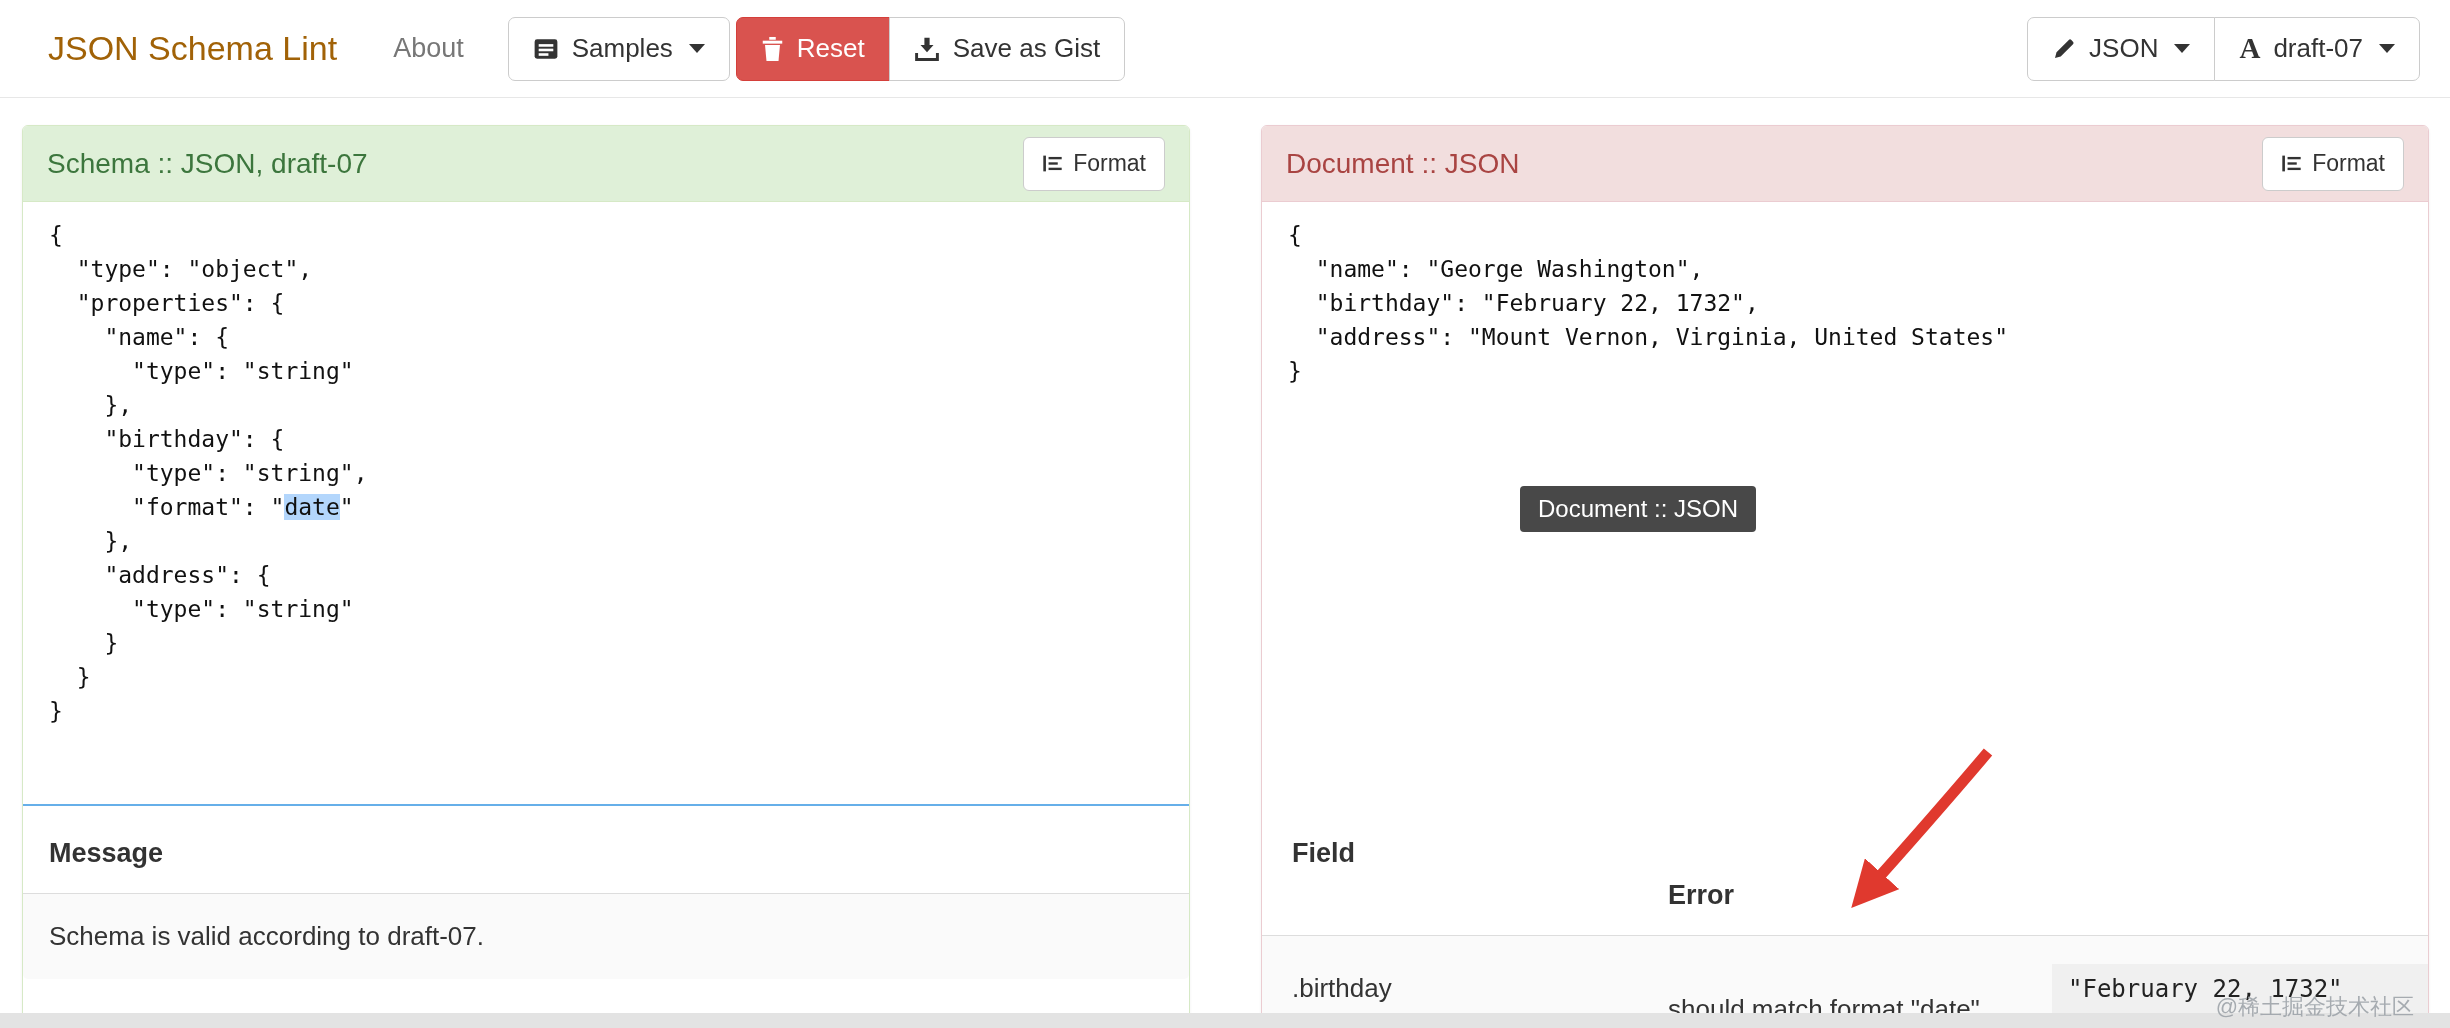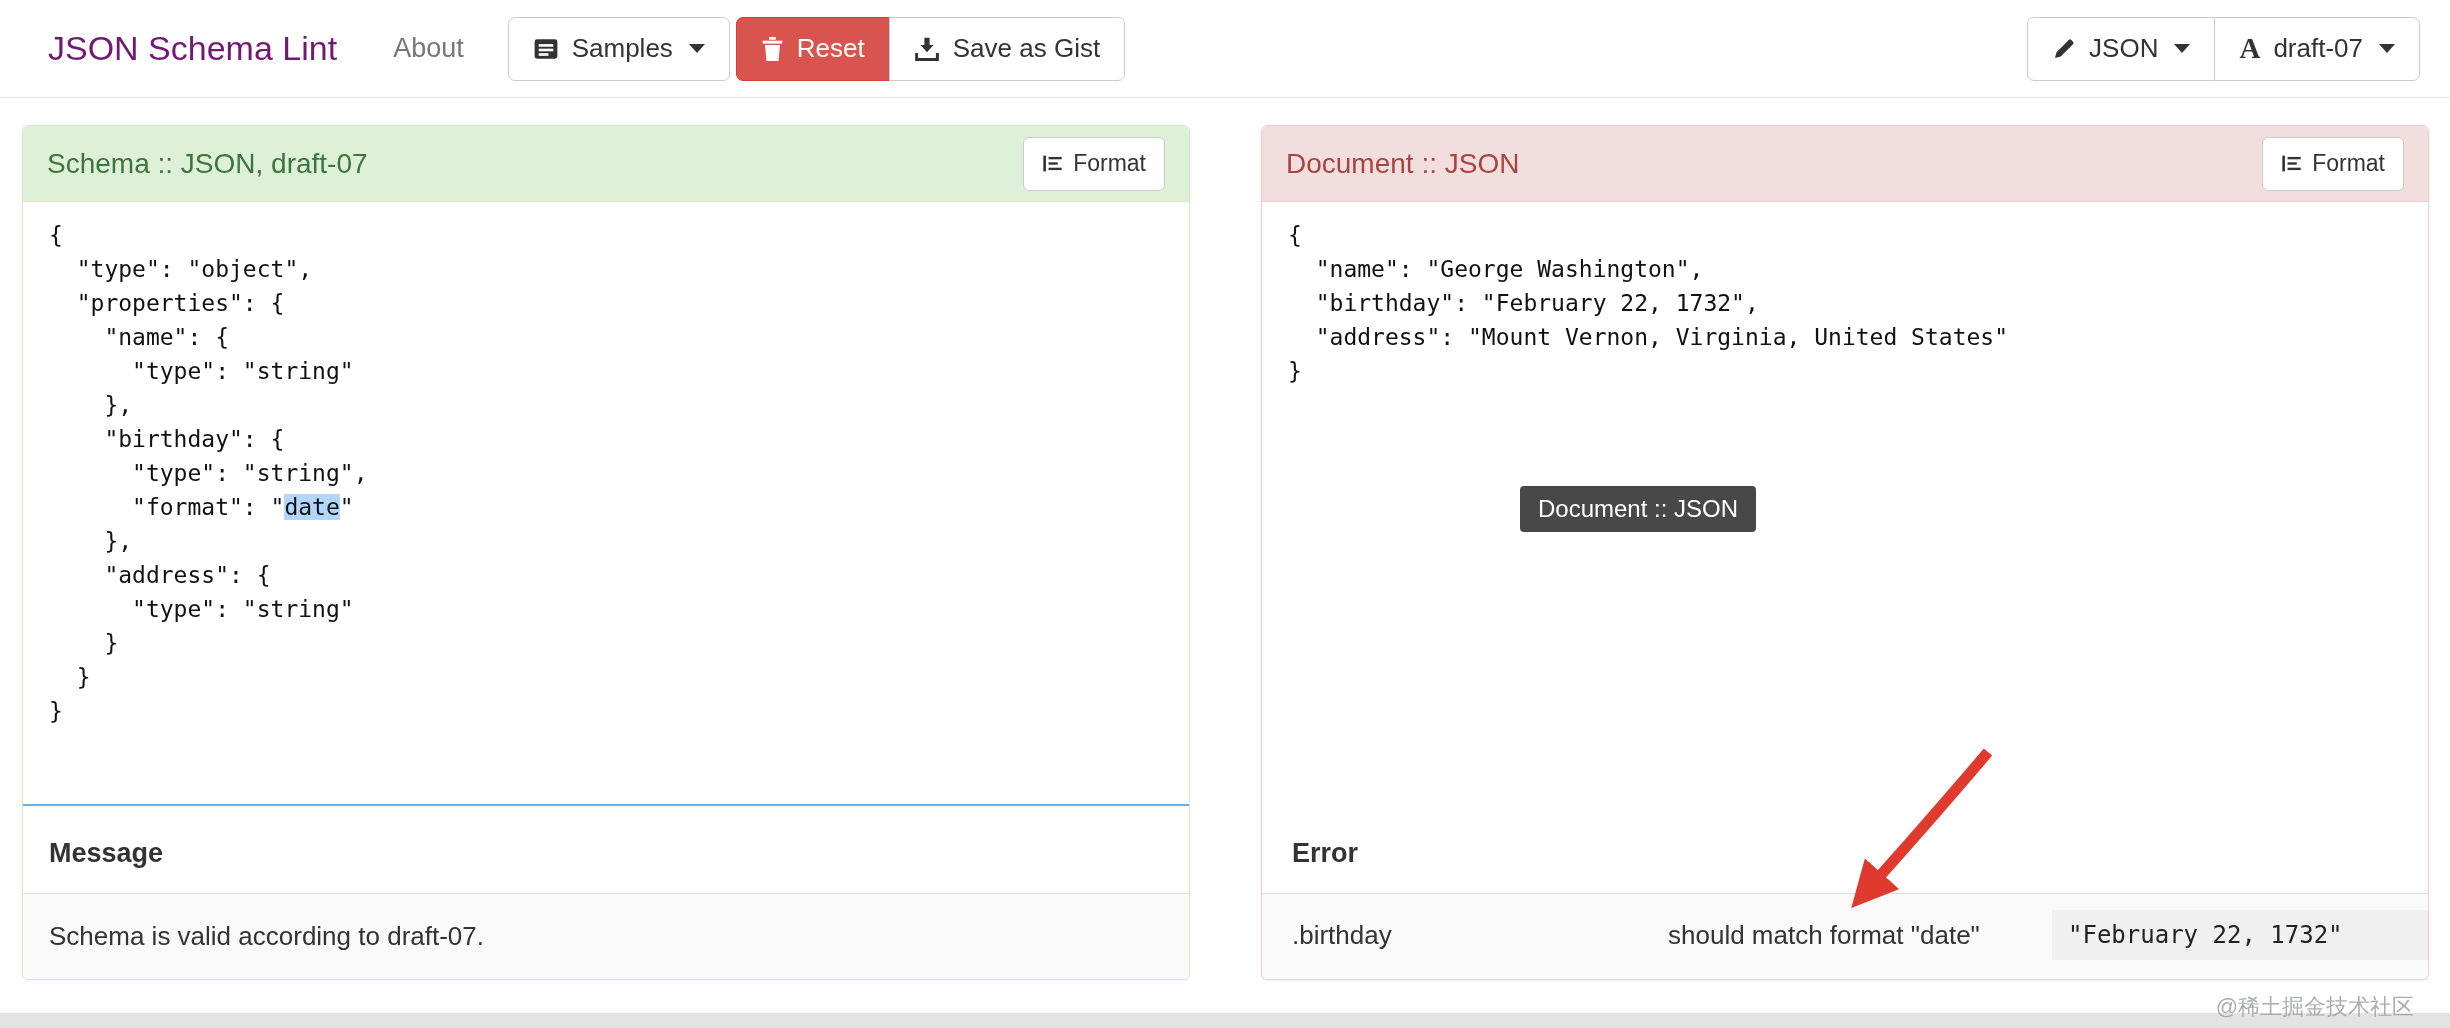--- a/index.html
+++ b/index.html
@@ -16,21 +16,21 @@
   .navbar {
     height: 98px;
     display: flex;
     align-items: center;
     padding: 0 30px 0 48px;
     background: #fff;
     border-bottom: 1px solid #e7e7e7;
   }
   .brand {
     font-size: 34px;
-    color: #701a75;
+    color: #a16207;
     text-decoration: none;
     margin-right: 56px;
     white-space: nowrap;
     cursor: pointer;
   }
   .nav-about {
     font-size: 27px;
     color: #777;
     text-decoration: none;
     margin-right: 44px;
@@ -151,21 +151,21 @@
   
   .table-head {
     display: flex;
     padding: 32px 0 24px 30px;
     font-size: 27px;
     font-weight: 700;
     color: #333;
     border-bottom: 1px solid #ddd;
   }
   .th-field, .td-field { width: 376px; }
-  .th-error, .td-error { width: 384px; }
+  .th-error, .td-error { width: 384px; margin-top: 42px; }
   .th-value { flex: 1; }
   .table-row {
     display: flex;
     align-items: center;
     padding: 16px 0 16px 30px;
     font-size: 26px;
     color: #333;
     background: #fafafa;
     border-radius: 0 0 5px 5px;
   }
@@ -330,20 +330,21 @@
         <span>Format</span>
       </button>
     </div>
     <pre class="editor">{
   "name": "George Washington",
   "birthday": "February 22, 1732",
   "address": "Mount Vernon, Virginia, United States"
 }</pre>
 
     <div class="table-head">
+      <span class="th-field">Field</span>
       <span class="th-error">Error</span>
     </div>
     <div class="table-row">
       <span class="td-field">.birthday</span>
       <span class="td-error">should match format "date"</span>
       <span class="td-value">"February 22, 1732"</span>
     </div>
 
     <div class="doc-tooltip">Document :: JSON</div>
   </section>

